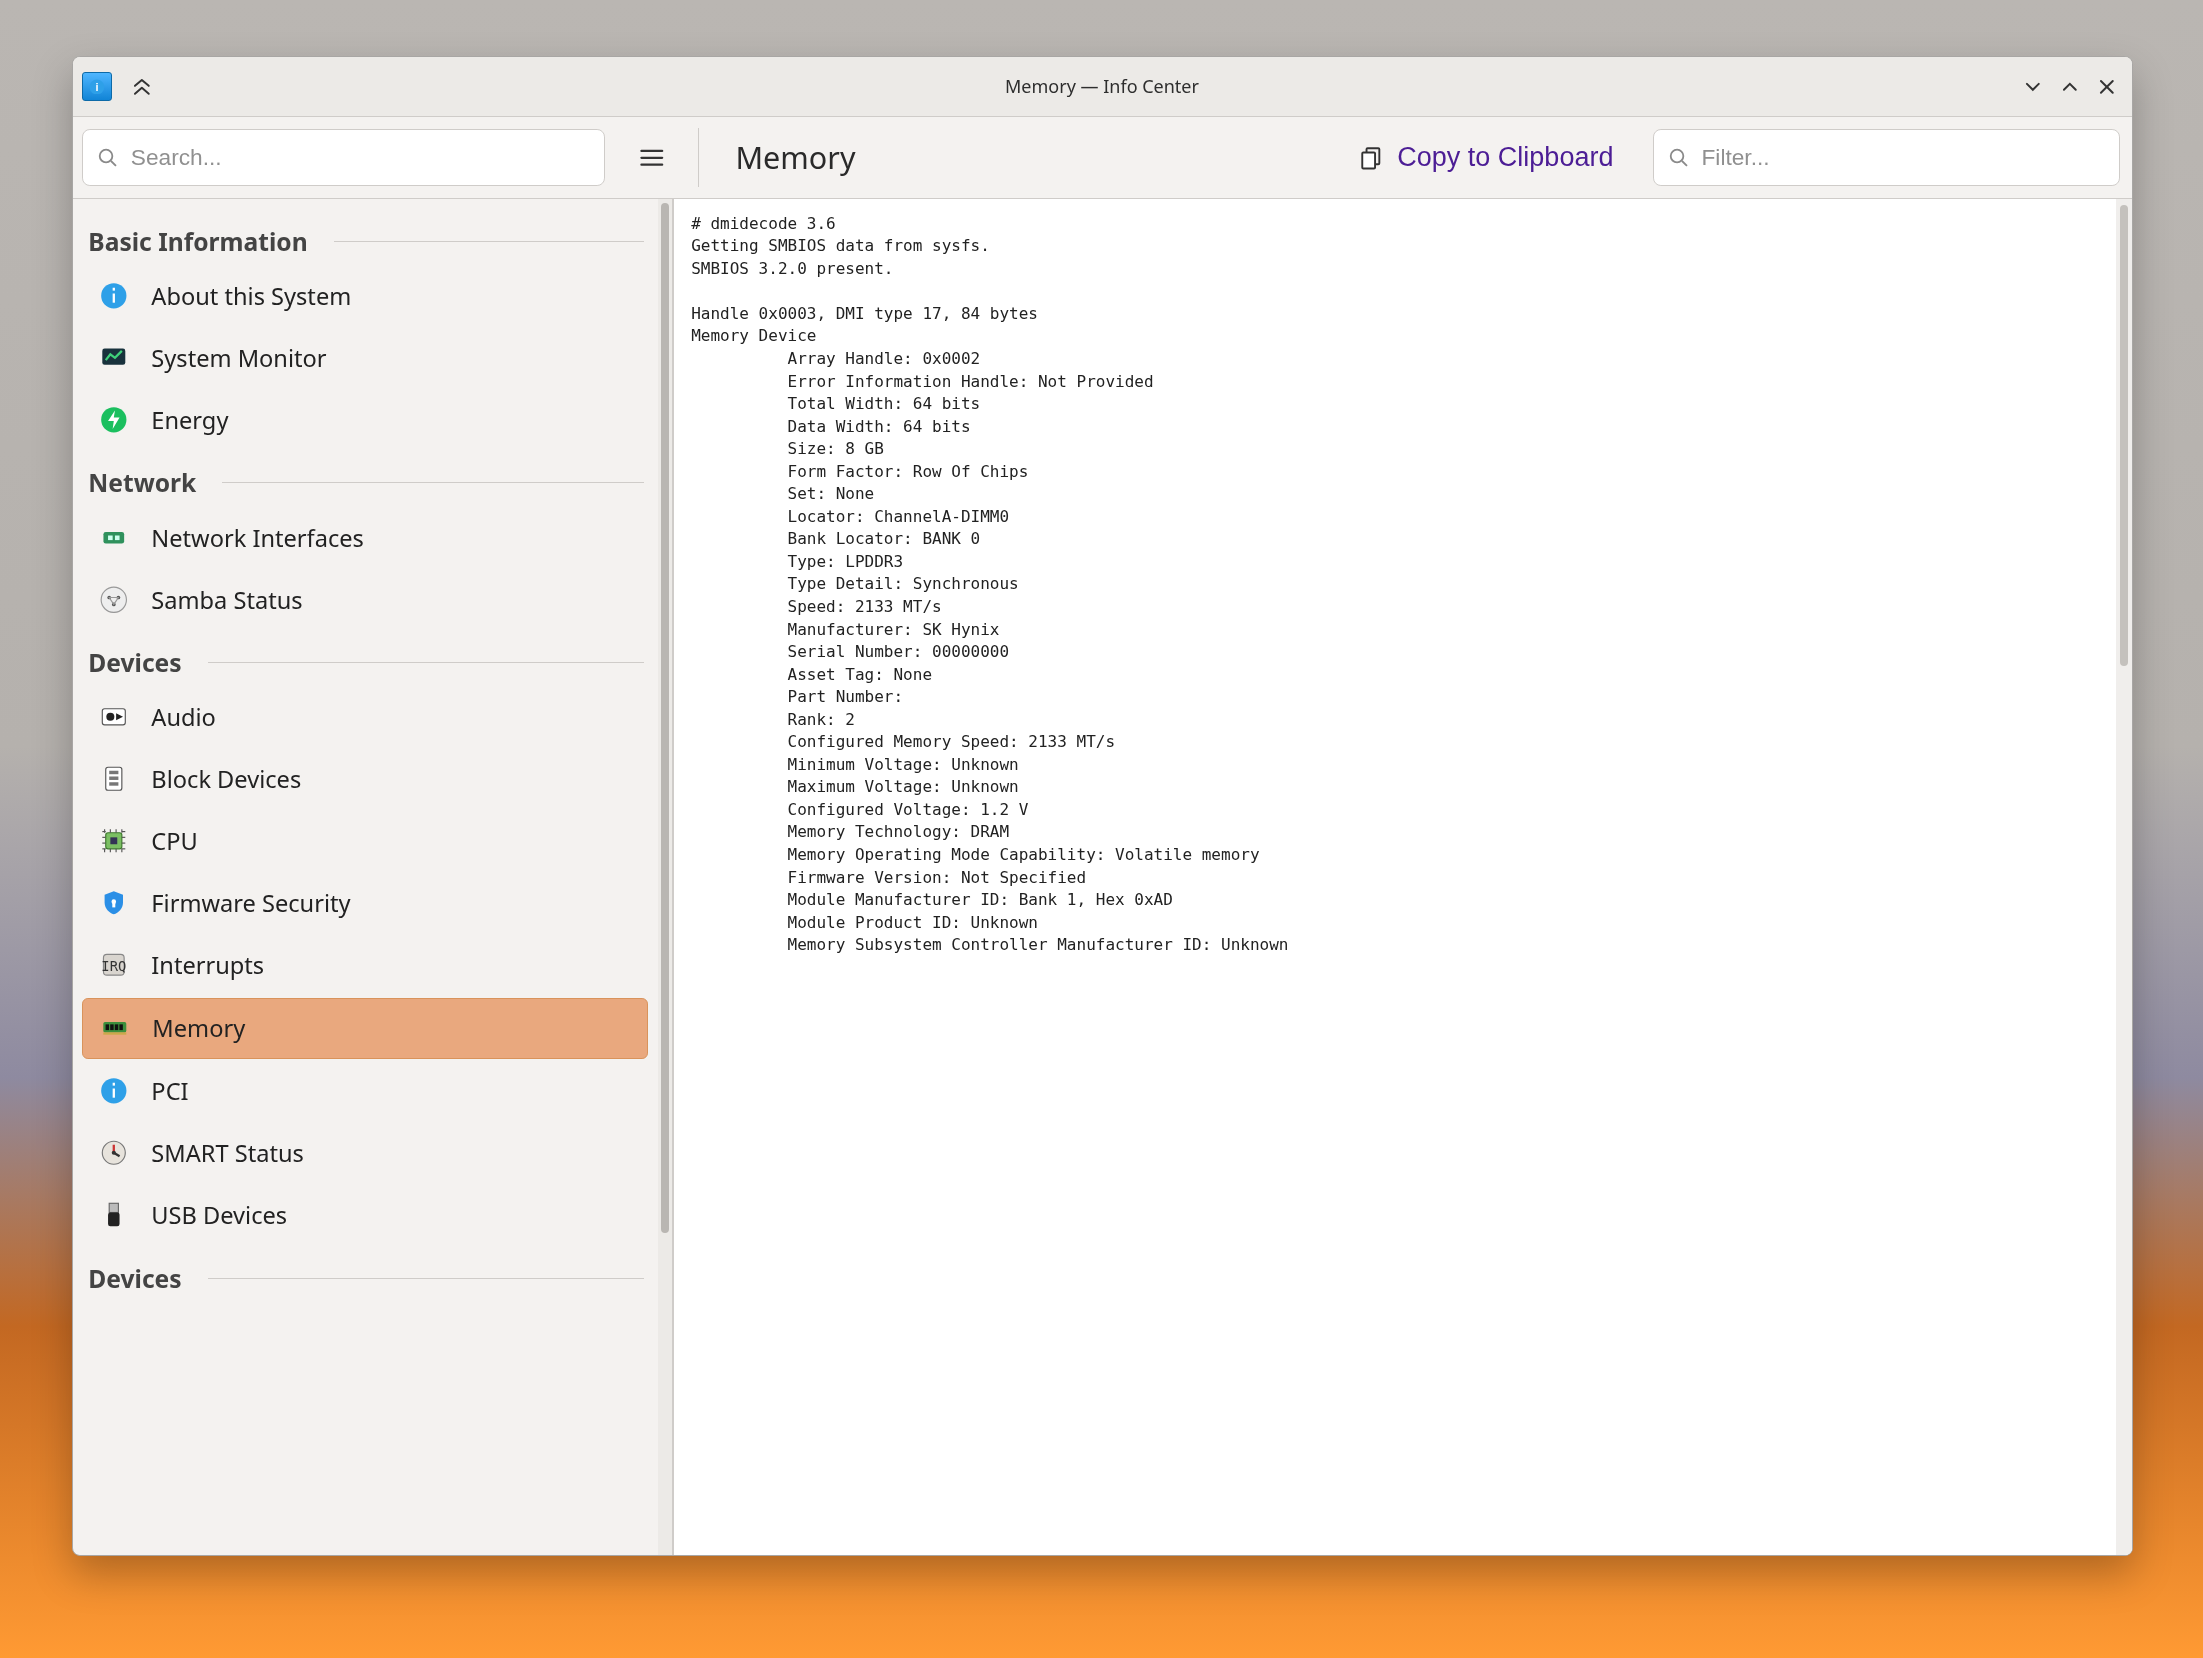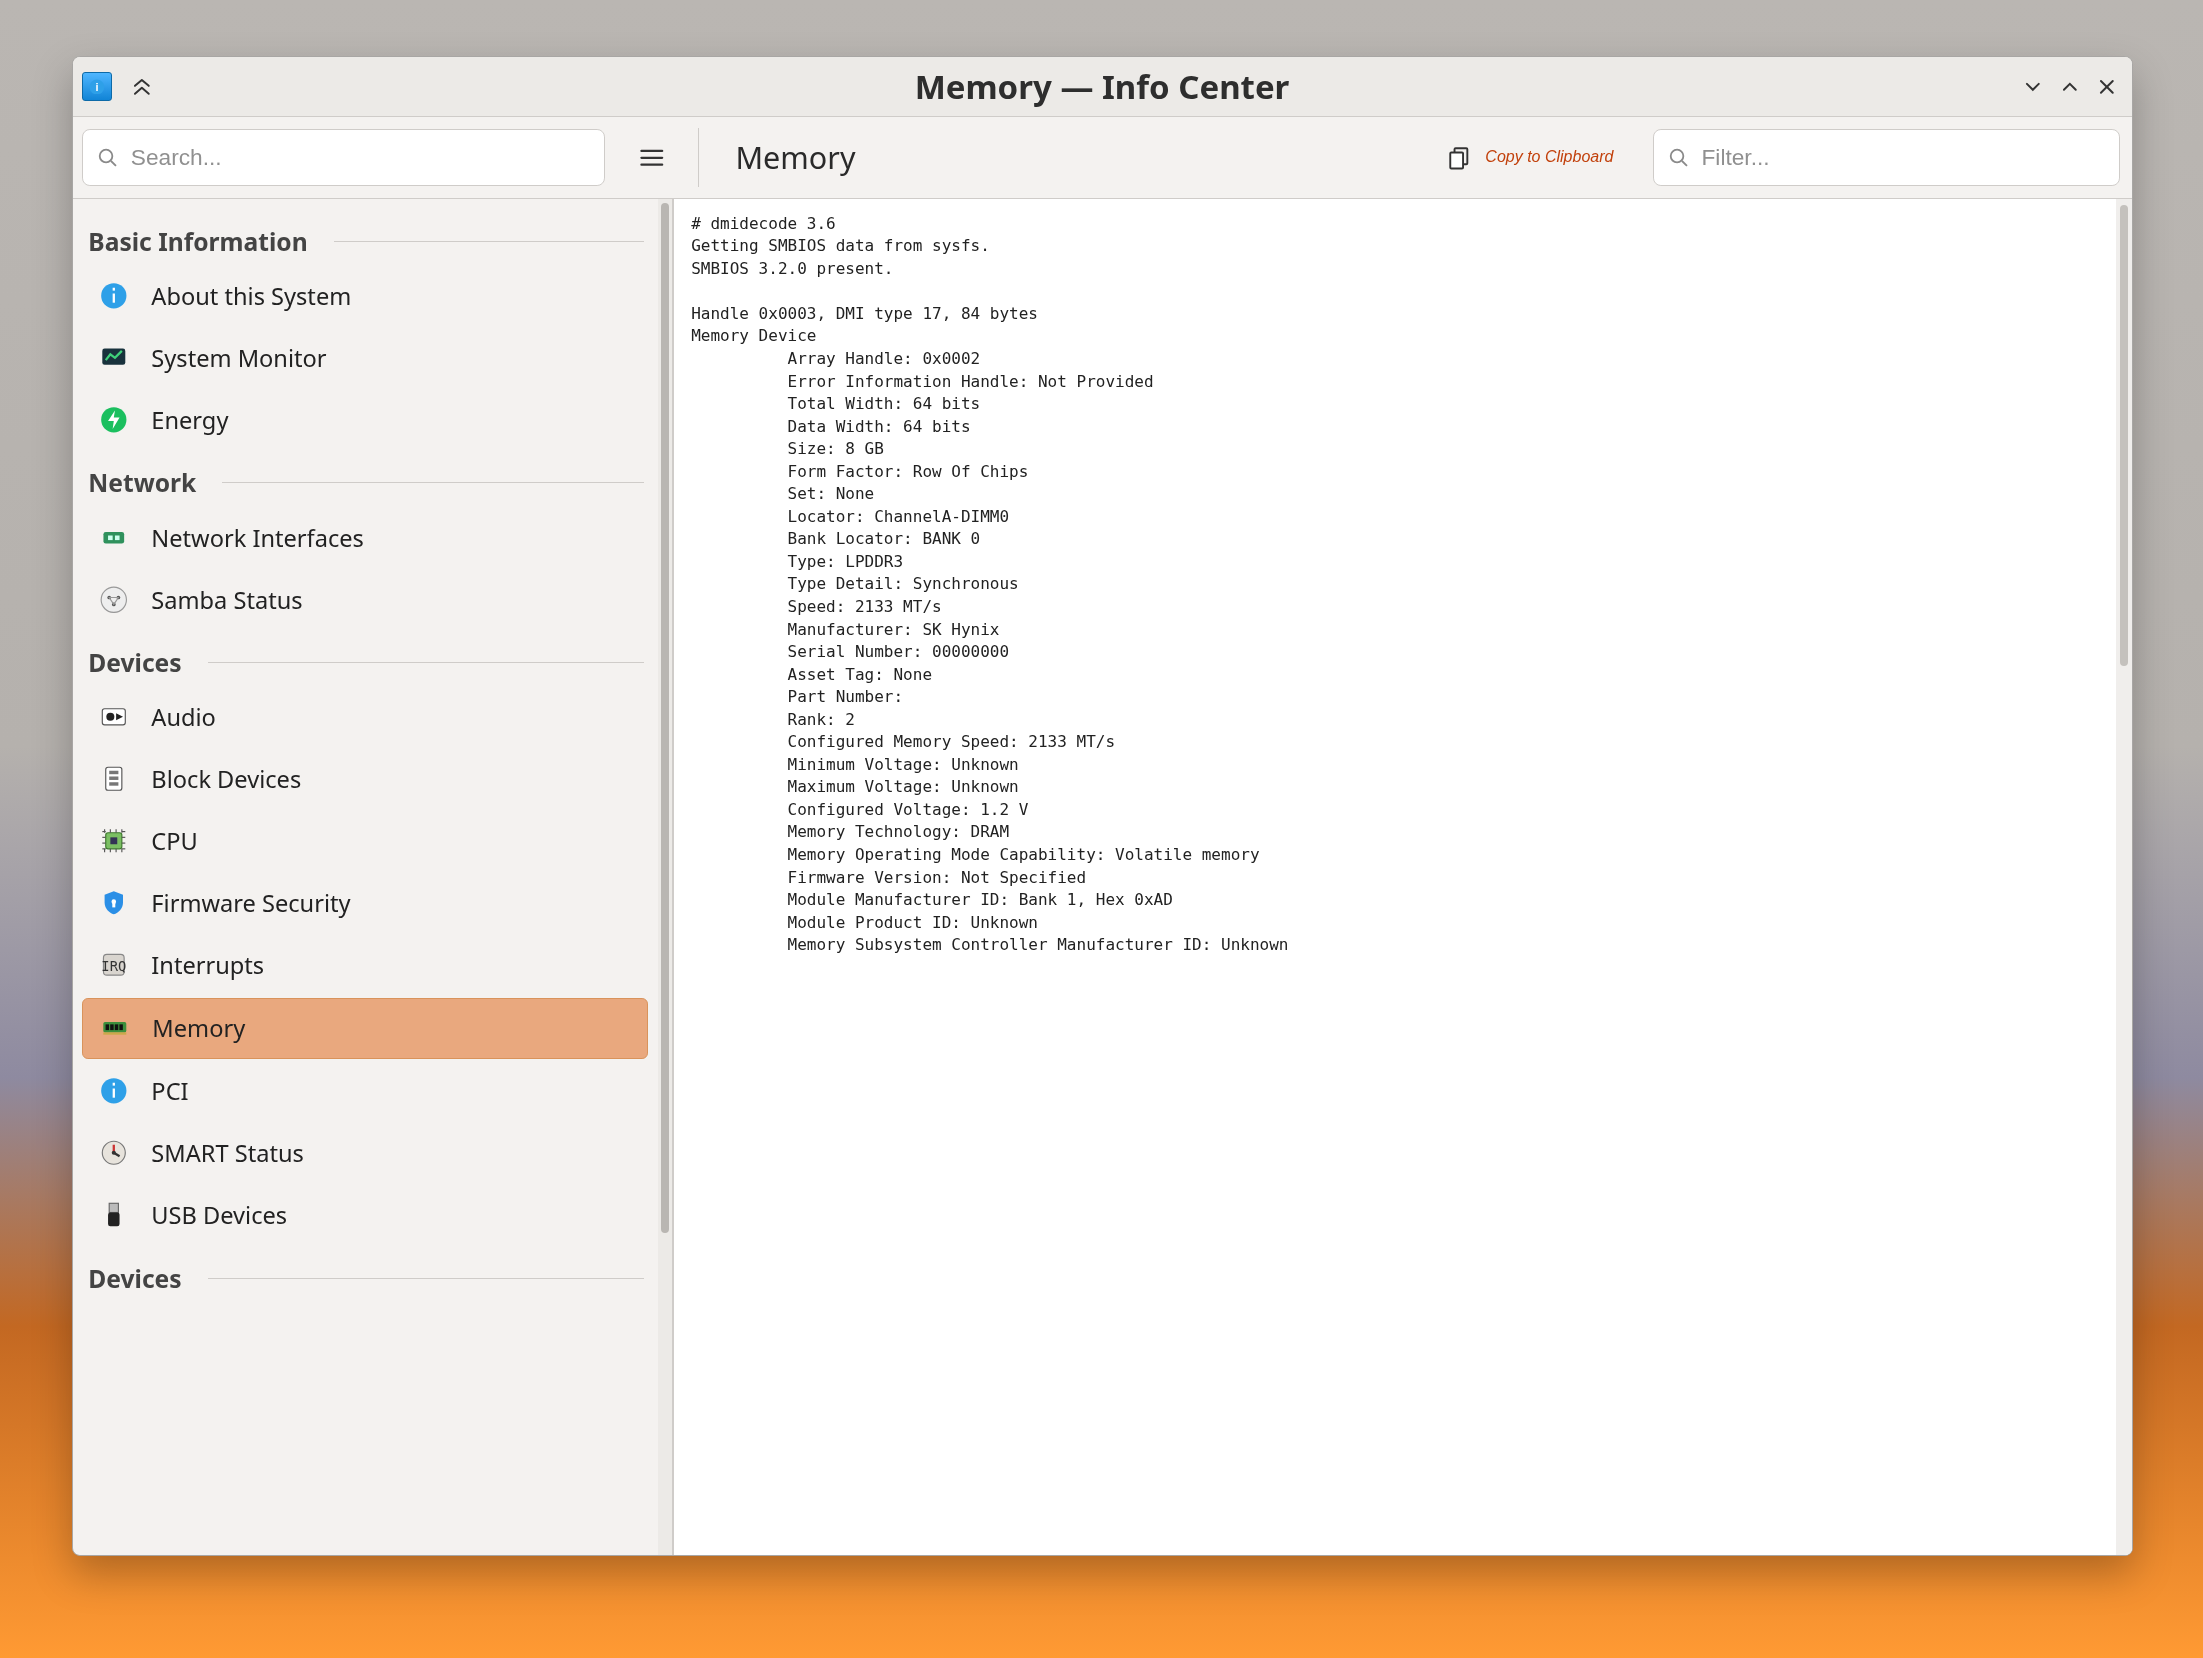--- a/index.html
+++ b/index.html
@@ -52,21 +52,21 @@
     color:#fff;font-weight:700;font-size:15.8px;
   }
   .title-btn{
     width:33px;height:33px;border:none;background:transparent;border-radius:3.9px;
     display:flex;align-items:center;justify-content:center;cursor:pointer;
     color:#333;
   }
   .title-center{
     position:absolute;left:0;right:0;top:0;bottom:0;
     display:flex;align-items:center;justify-content:center;
-    font-size:33px;color:#2e2e2e;pointer-events:none;font-weight:bold;
+    font-size:18px;color:#2e2e2e;pointer-events:none;
   }
   .title-right{margin-left:auto;display:flex;gap:3.9px;padding-right:7.9px;}
 
   
   .toolbar{
     height:81px;
     border-bottom:1px solid var(--border);
     display:flex;align-items:center;
     gap:15px;
   }
@@ -88,21 +88,21 @@
     display:flex;align-items:center;justify-content:center;cursor:pointer;color:#333;
   }
   .vdiv{width:1px;height:59px;background:var(--border);margin:0 7.9px;}
 
   .page-title{font-size:30.5px;color:#2a2a2a;padding-left:13.8px;}
 
   .toolbar-spacer{flex:1;}
   .copy-btn{
     height:55px;border:none;background:transparent;border-radius:5.9px;
     display:flex;align-items:center;gap:13.8px;padding:0 17.7px;cursor:pointer;
-    font-size:16px;color:#c2410c;font-style:italic;
+    font-size:27px;color:#4c1d95;
   }
   .filter-wrap{padding-right:11.8px;padding-left:7px;}
 
   
   .body{flex:1;display:flex;min-height:0;}
 
   .sidebar{
     width:599px;border-right:1px solid var(--border);
     overflow:hidden;position:relative;
     display:flex;

